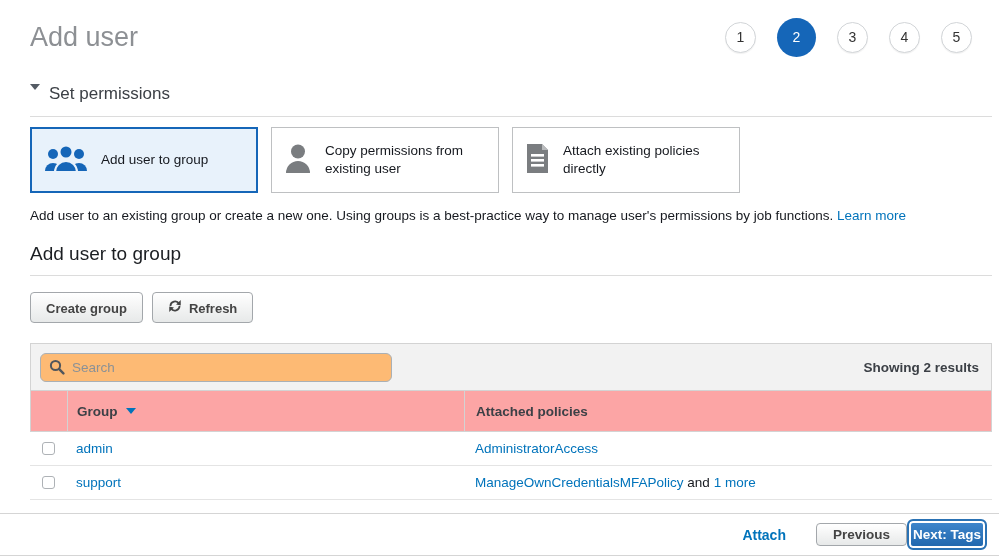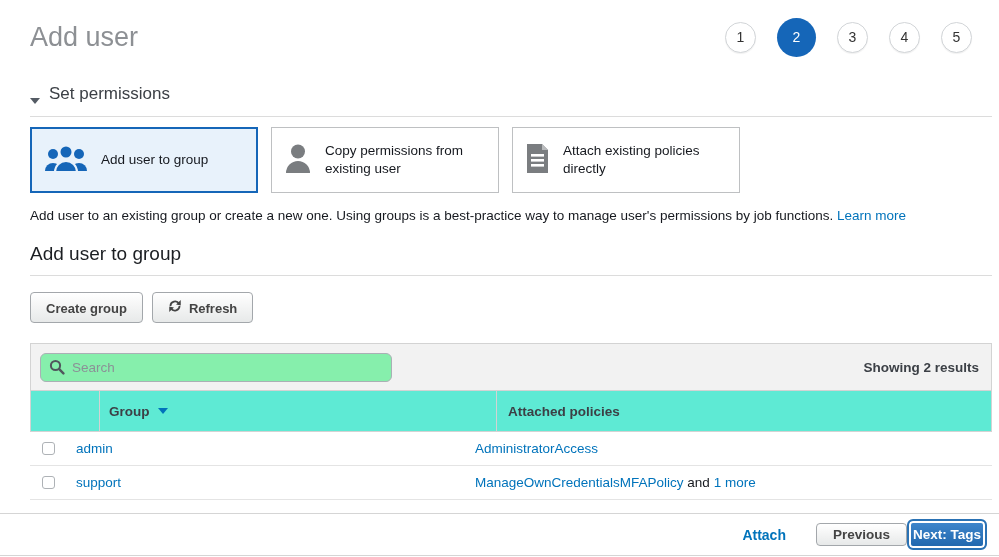--- a/index.html
+++ b/index.html
@@ -16,21 +16,21 @@
   .page-title { font-size:27px; font-weight:400; color:#8d9094; margin:0; }
   .steps { display:flex; align-items:center; gap:21px; margin-right:20px; }
   .step {
     width:31px; height:31px; border-radius:50%; border:1px solid #d2d5d8;
     display:flex; align-items:center; justify-content:center;
     font-size:14px; color:#333; background:#fff; box-shadow:0 1px 1px rgba(0,0,0,.06);
   }
   .step.active { width:39px; height:39px; background:#1566b8; color:#fff; border:none; box-shadow:none; }
 
   
-  .section-header { display:flex; align-items:flex-end; gap:9px; margin-top:24px; font-size:17px; color:#3c4046; }
+  .section-header { display:flex; align-items:flex-start; gap:9px; margin-top:24px; font-size:17px; color:#3c4046; }
   .caret-down { width:0; height:0; border-left:5px solid transparent; border-right:5px solid transparent; border-top:6px solid #545b64; }
   .divider { border:none; border-top:1px solid #dcdcdc; margin:12px 0 0 0; }
 
   
   .cards { display:flex; gap:13px; margin-top:10px; }
   .card {
     width:228px; height:66px; border:1px solid #bec0c2; background:#fff;
     display:flex; align-items:center; padding:0 12px; gap:13px; cursor:pointer;
   }
   .card.selected { border:2px solid #1566b8; background:#e8f2fb; }
@@ -55,27 +55,27 @@
   .table-wrap { margin-top:20px; }
   .table-chrome { border:1px solid #d3d3d3; }
   .toolbar {
     background:#f2f2f2; height:47px; display:flex; align-items:center;
     justify-content:space-between; padding:0 12px 0 9px; border-bottom:1px solid #d3d3d3;
   }
   .search-wrap { position:relative; }
   .search-input {
     width:352px; height:29px; border:1px solid #aab0b5; border-radius:6px;
     padding:0 10px 0 31px; font-family:"Liberation Sans",sans-serif;
-    font-size:13.5px; color:#333; background:#86efac; outline:none;
+    font-size:13.5px; color:#333; background:#fdba74; outline:none;
   }
   .search-input::placeholder { color:#8b9196; }
   .search-icon-box { position:absolute; left:9px; top:6px; }
   .results { font-weight:bold; font-size:13.5px; color:#3c4046; }
 
-  .thead { display:flex; background:#5eead4; height:40px;padding-left:32px; }
+  .thead { display:flex; background:#fca5a5; height:40px; }
   .th { display:flex; align-items:center; font-weight:bold; font-size:13.5px; color:#3c4046; }
   .col-check { width:37px; justify-content:center; border-right:1px solid #d3d3d3; }
   .col-group { width:397px; padding-left:9px; border-right:1px solid #d3d3d3; }
   .col-policies { flex:1; padding-left:11px; }
   .sort-caret { width:0; height:0; border-left:5px solid transparent; border-right:5px solid transparent; border-top:6px solid #0073bb; margin-left:8px; }
 
   .row { display:flex; align-items:center; height:34px; border-bottom:1px solid #e4e4e4; background:#fff; }
   .cell-check { width:37px; display:flex; justify-content:center; }
   .cell-group { width:397px; padding-left:9px; }
   .cell-policies { flex:1; padding-left:11px; }

